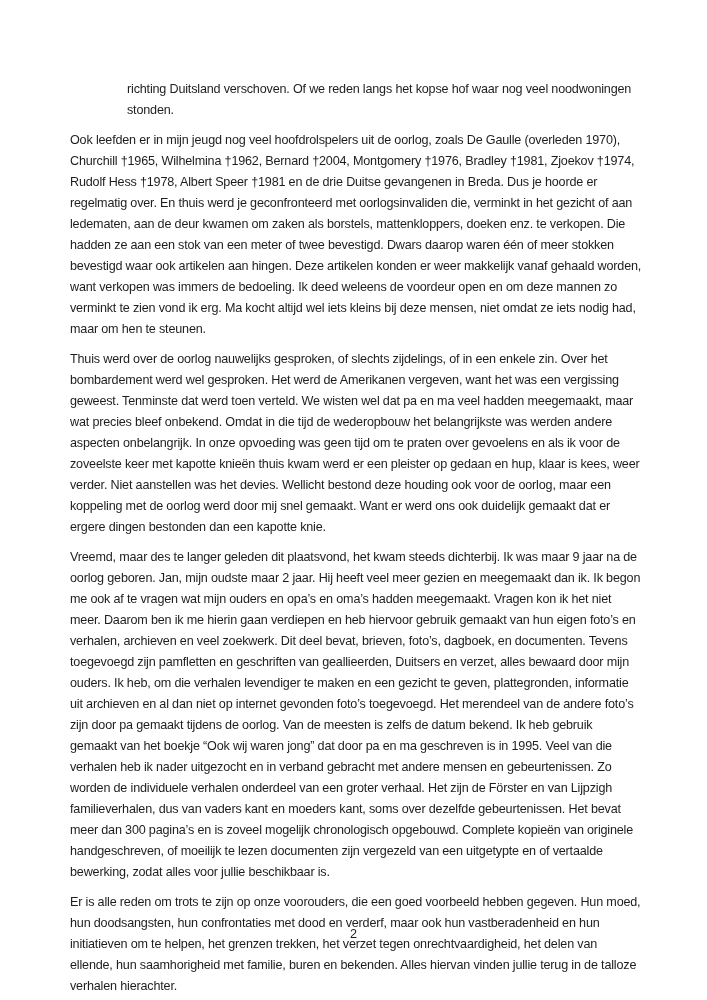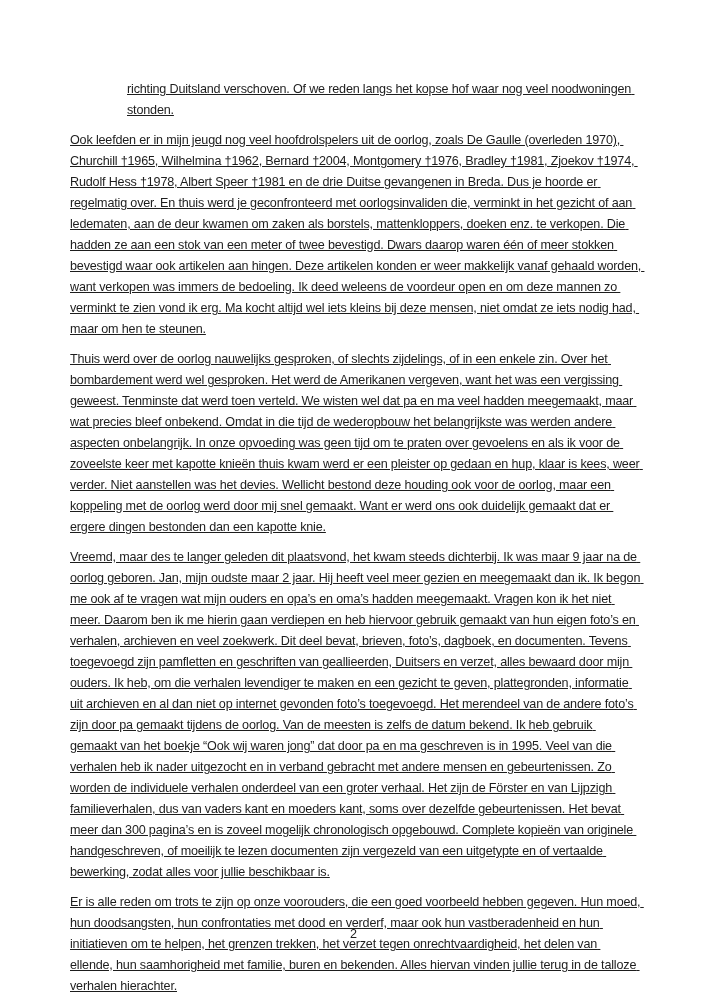--- a/index.html
+++ b/index.html
@@ -26,21 +26,20 @@
     top: 79px;
     width: 572px;
   }
   .para {
     margin: 0 0 9px 0;
     font-size: 12.6px;
     line-height: 21px;
     letter-spacing: -0.18px;
     white-space: pre-wrap;
     text-align: left;
-    text-decoration: underline;
   }
   .para.indented {
     padding-left: 57px;
   }
   .page-number {
     position: absolute;
     top: 924px;
     left: 0;
     width: 707px;
     text-align: center;

